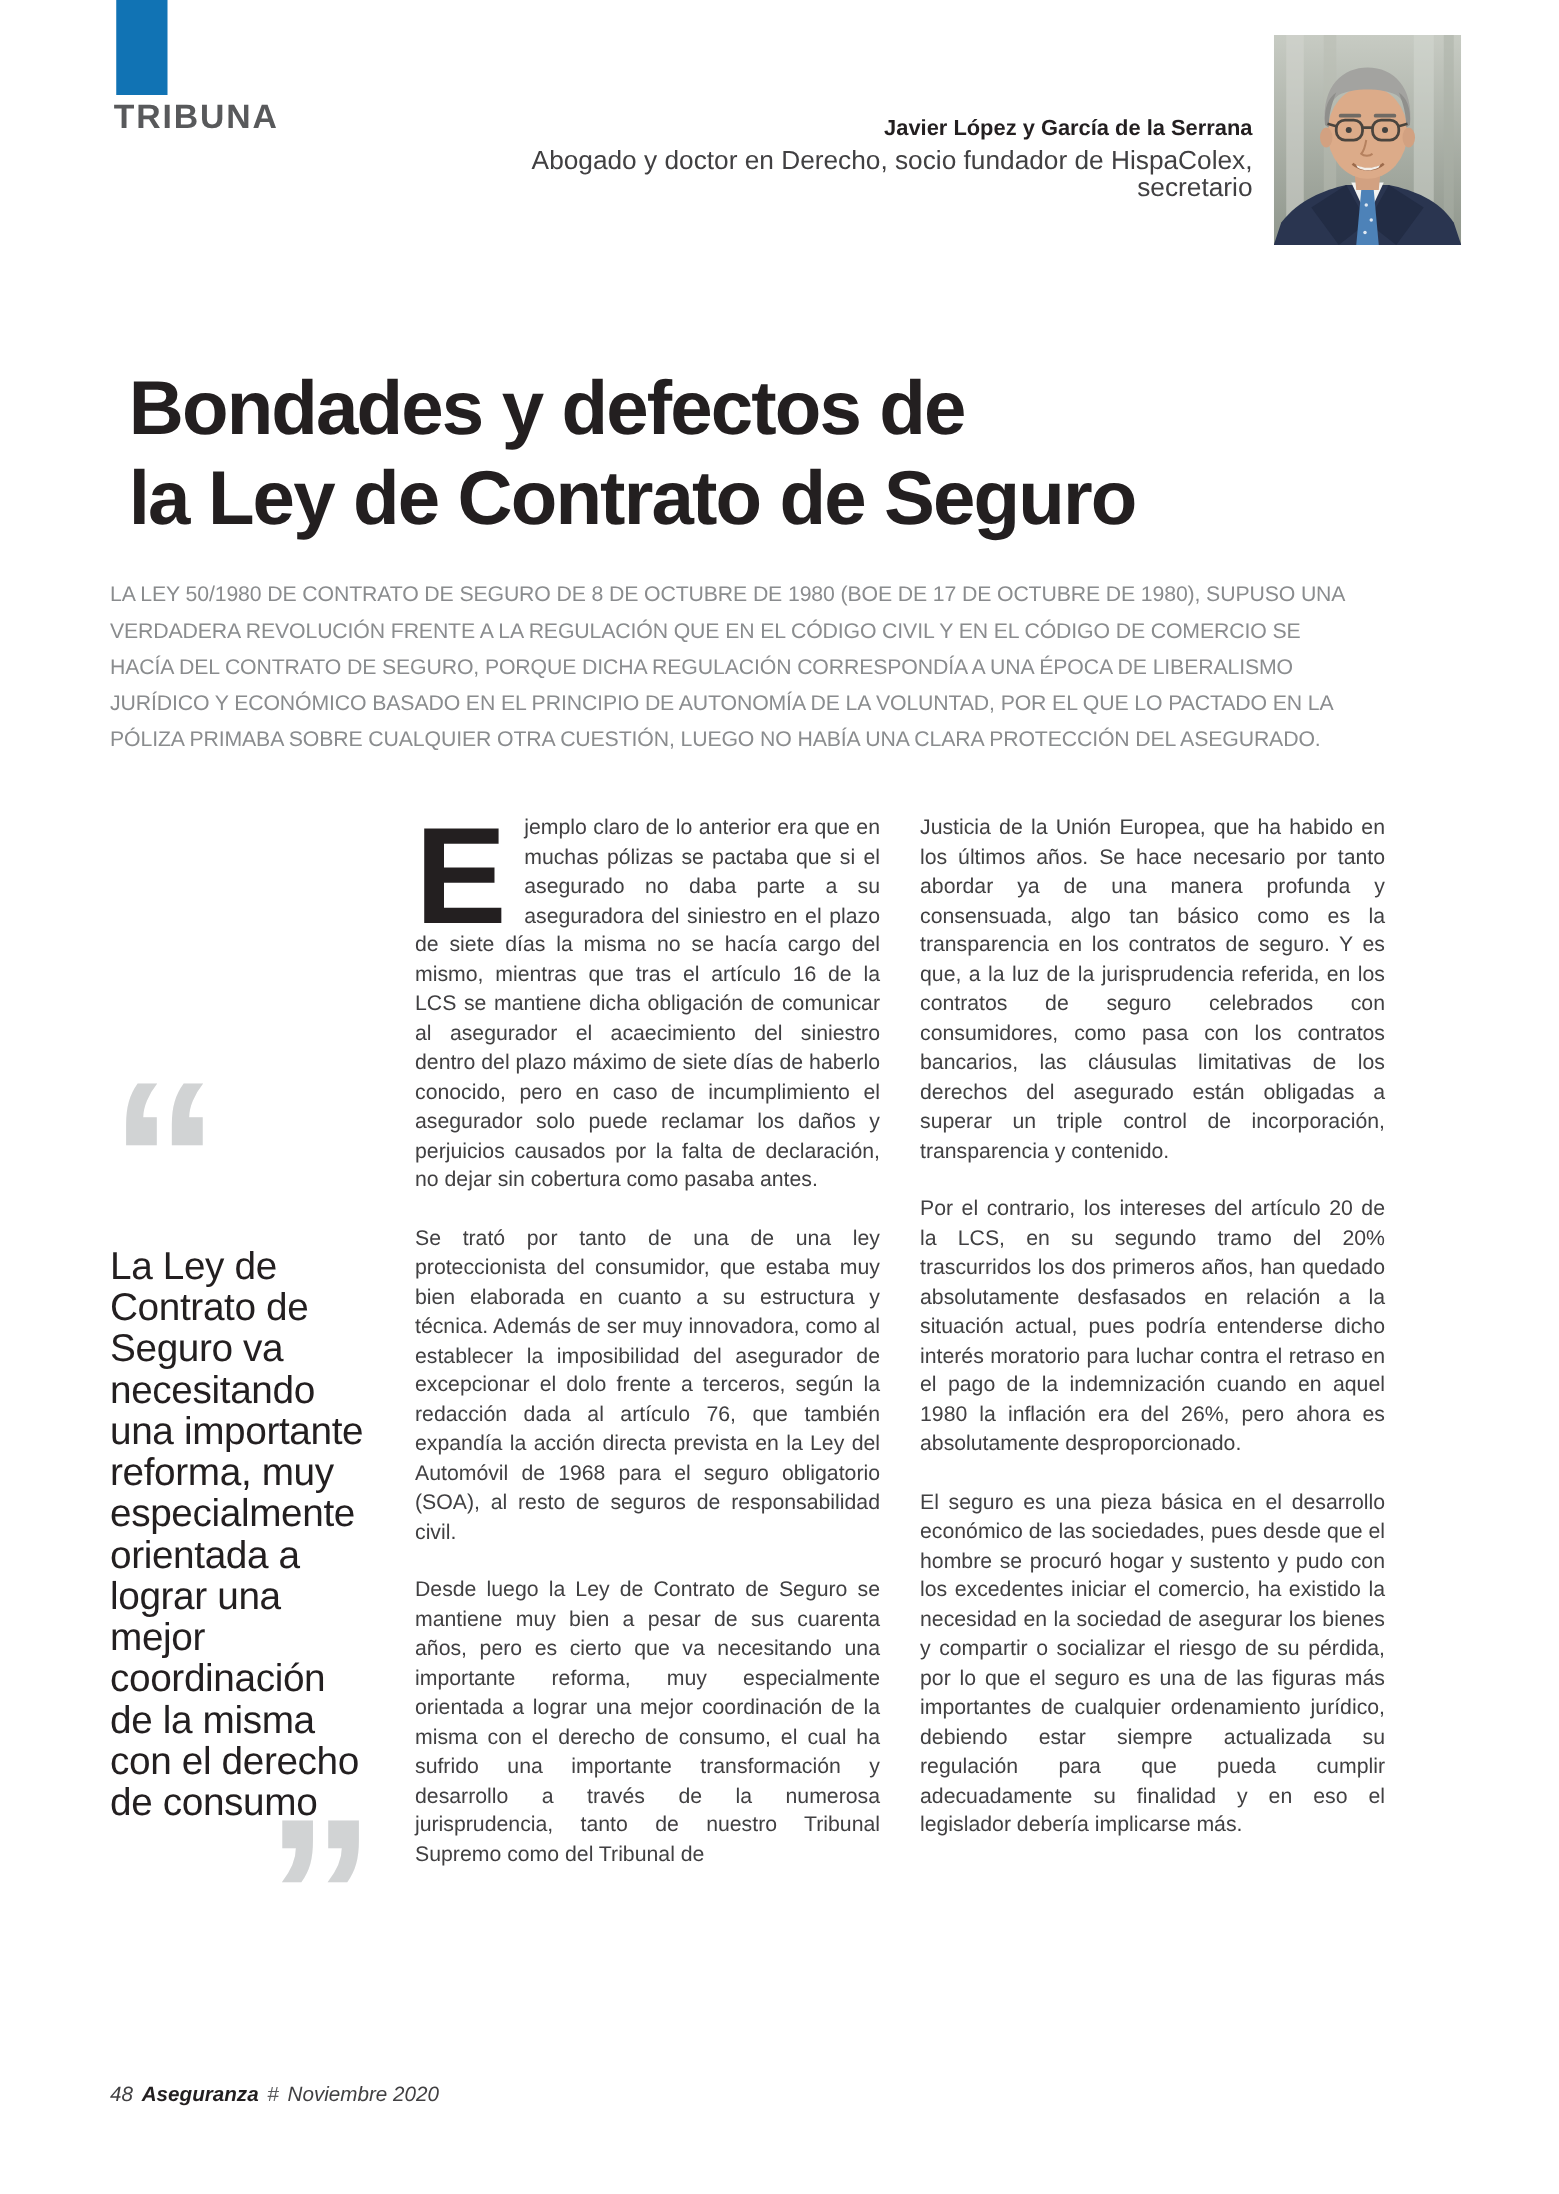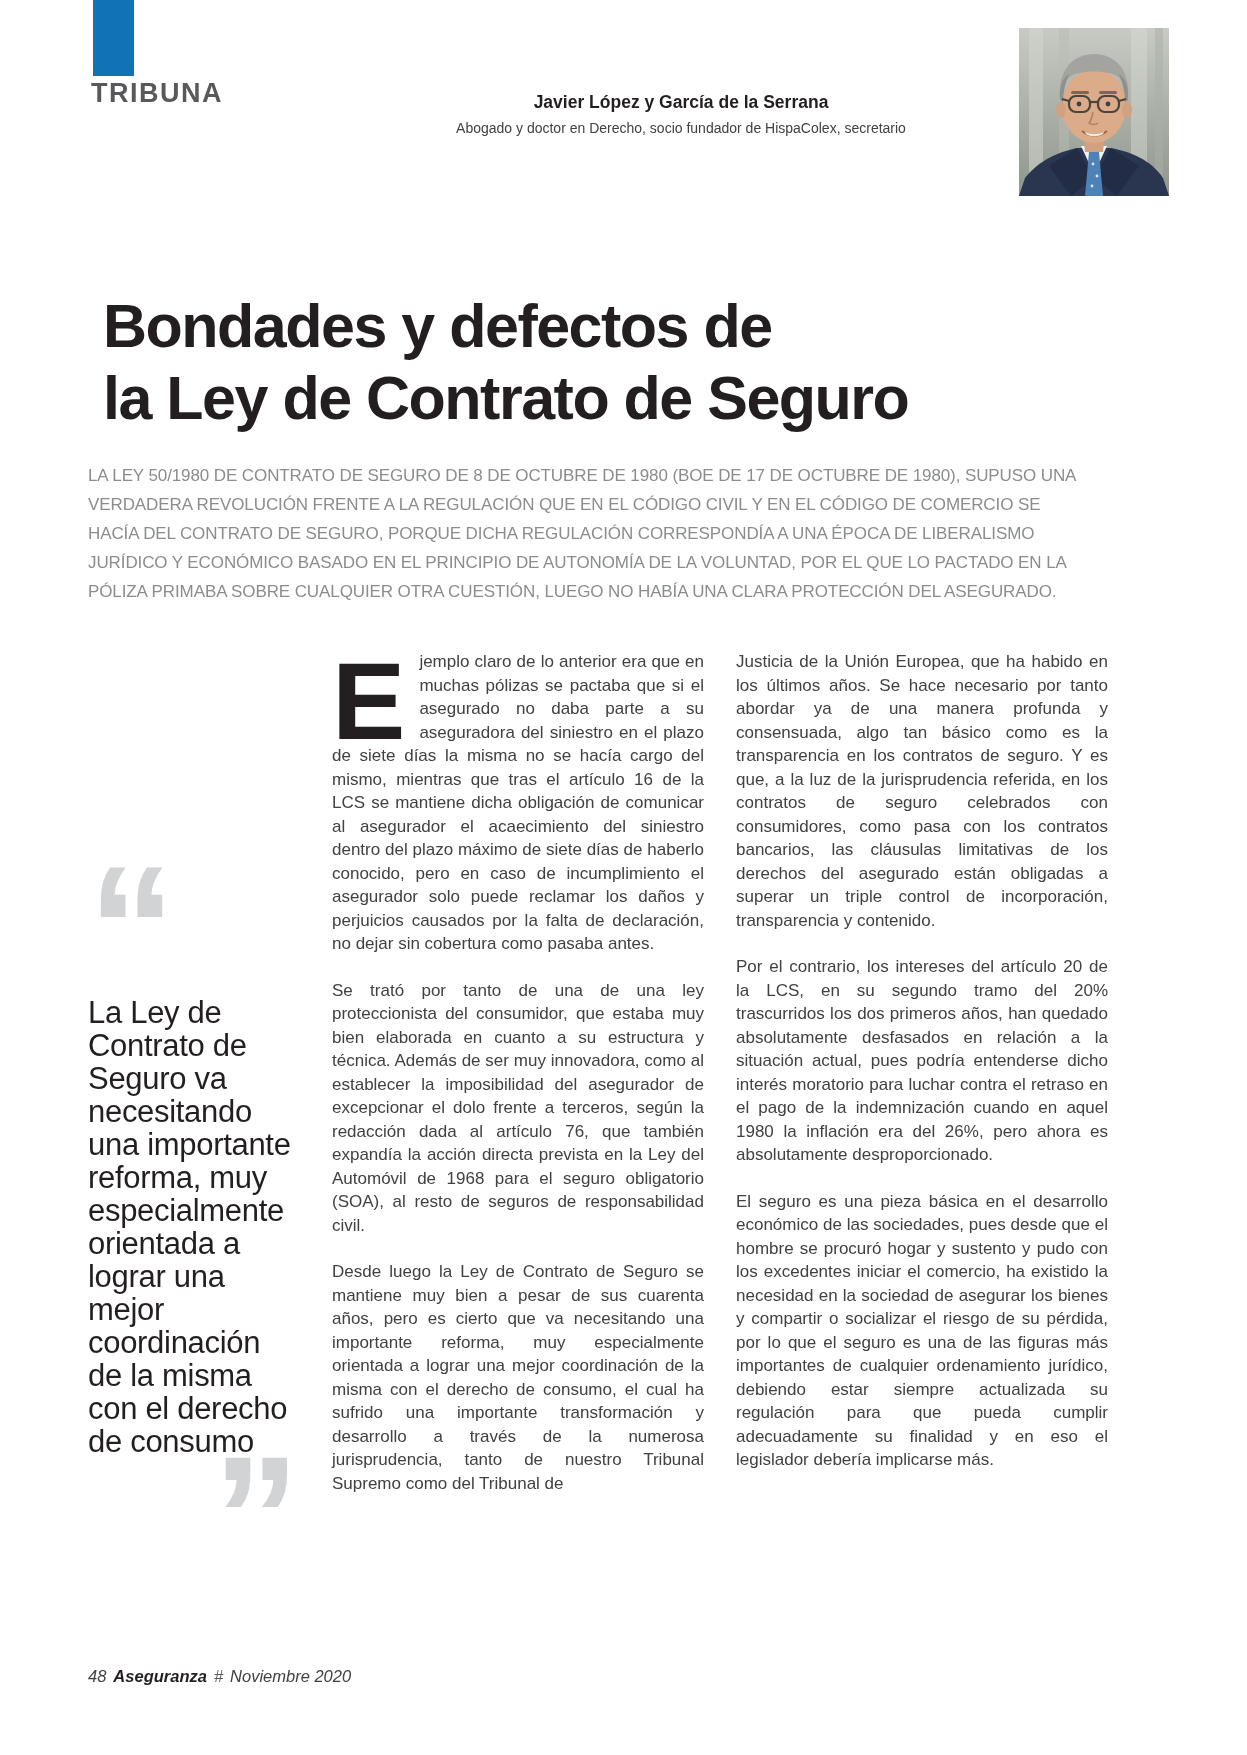--- a/index.html
+++ b/index.html
@@ -12,23 +12,23 @@
   }
   *{margin:0;padding:0;box-sizing:border-box;}
   html,body{background:#ffffff;}
   body{font-family:"Liberation Sans", sans-serif;}
   .page{position:relative;width:1247px;height:1755px;background:#ffffff;overflow:hidden;}
 
   
   .brand-bar{position:absolute;left:93px;top:0;width:41px;height:76px;background:var(--accent-blue);}
   .section-label{position:absolute;left:91px;top:78px;font-size:27px;font-weight:700;letter-spacing:1.5px;color:var(--label-gray);}
 
-  .author-block{position:absolute;left:360px;top:92px;width:642px;text-align:center;}
+  .author-block{position:absolute;left:360px;top:92px;width:642px;text-align:right;}
   .author-name{font-size:17.5px;font-weight:700;color:var(--title-black);margin-bottom:5px;}
-  .author-bio-line{font-size:14px;line-height:21.5px;color:var(--body-text);}
+  .author-bio-line{font-size:21px;line-height:21.5px;color:var(--body-text);}
 
   .photo-frame{position:absolute;left:1019px;top:28px;width:150px;height:168px;overflow:hidden;}
   .photo-frame svg{display:block;}
 
   
   .article-title{position:absolute;left:86px;top:290px;width:1060px;font-size:61px;line-height:72px;font-weight:700;letter-spacing:-1.5px;color:var(--title-black);margin-left:17px;}
   .article-lead{position:absolute;left:88px;top:461px;width:1005px;font-size:17px;line-height:29px;color:var(--lead-gray);letter-spacing:-0.1px;}
 
   
   .content{position:absolute;left:88px;top:650px;width:1020px;display:flex;}

